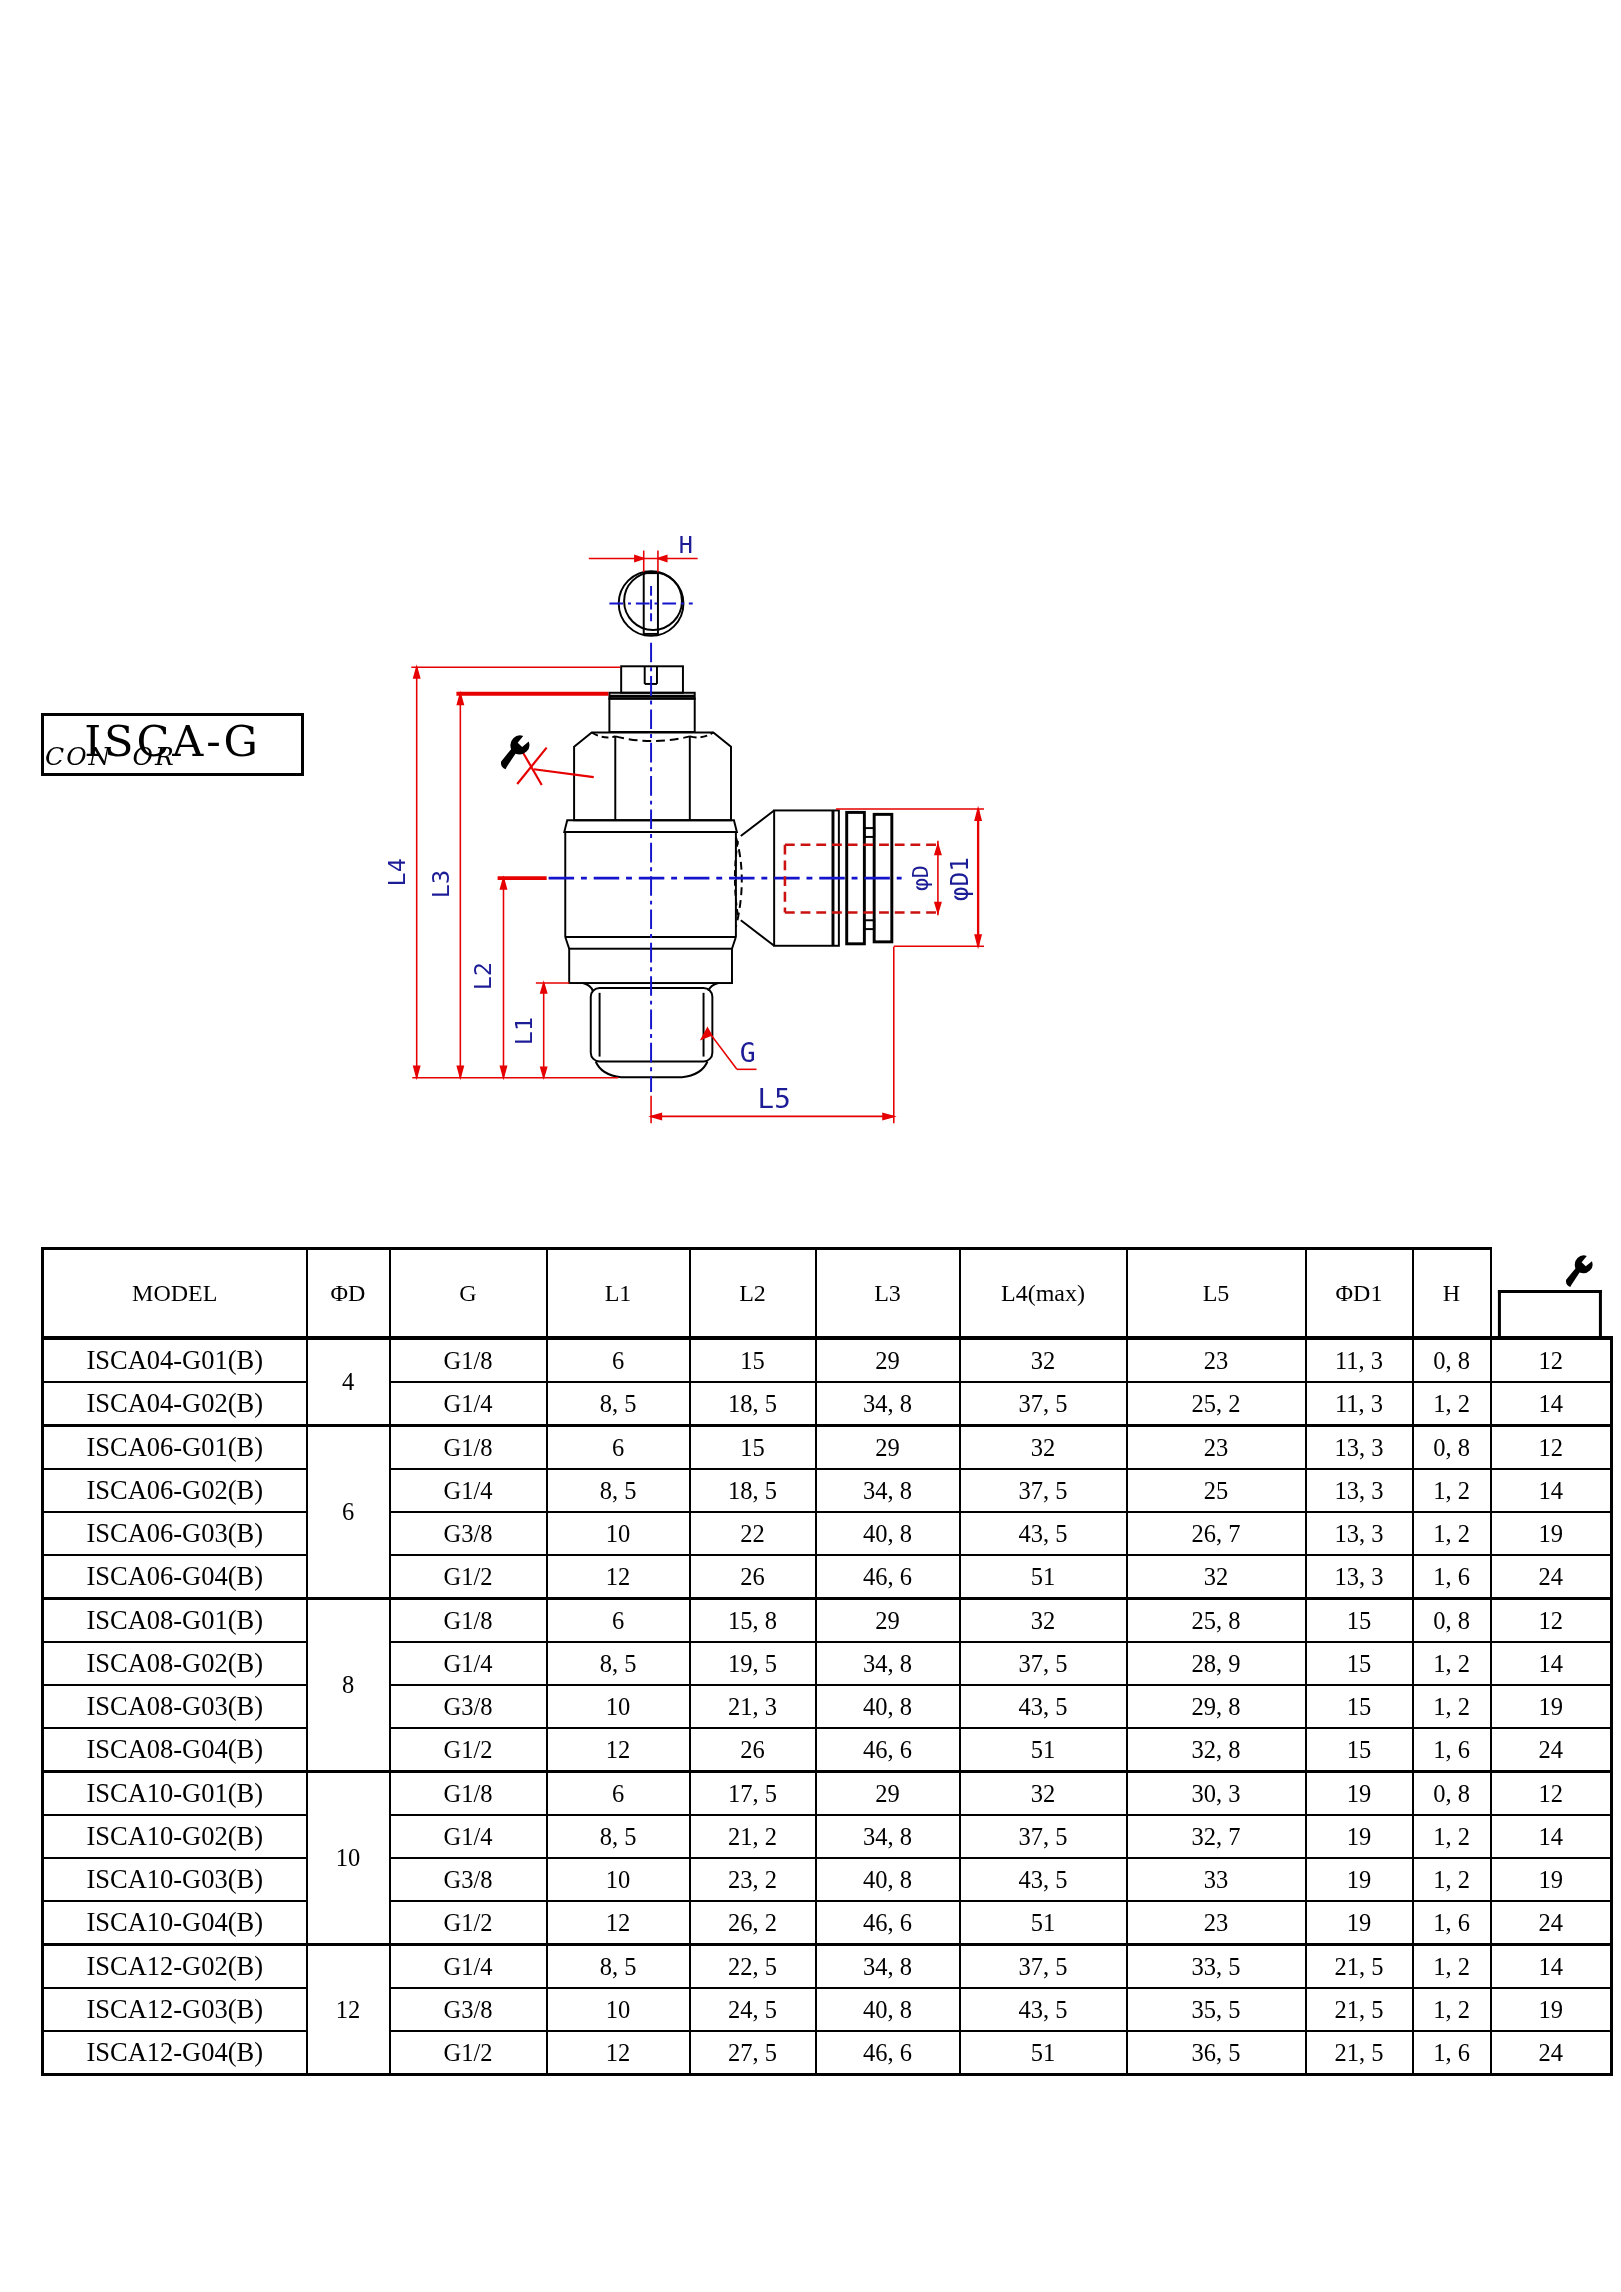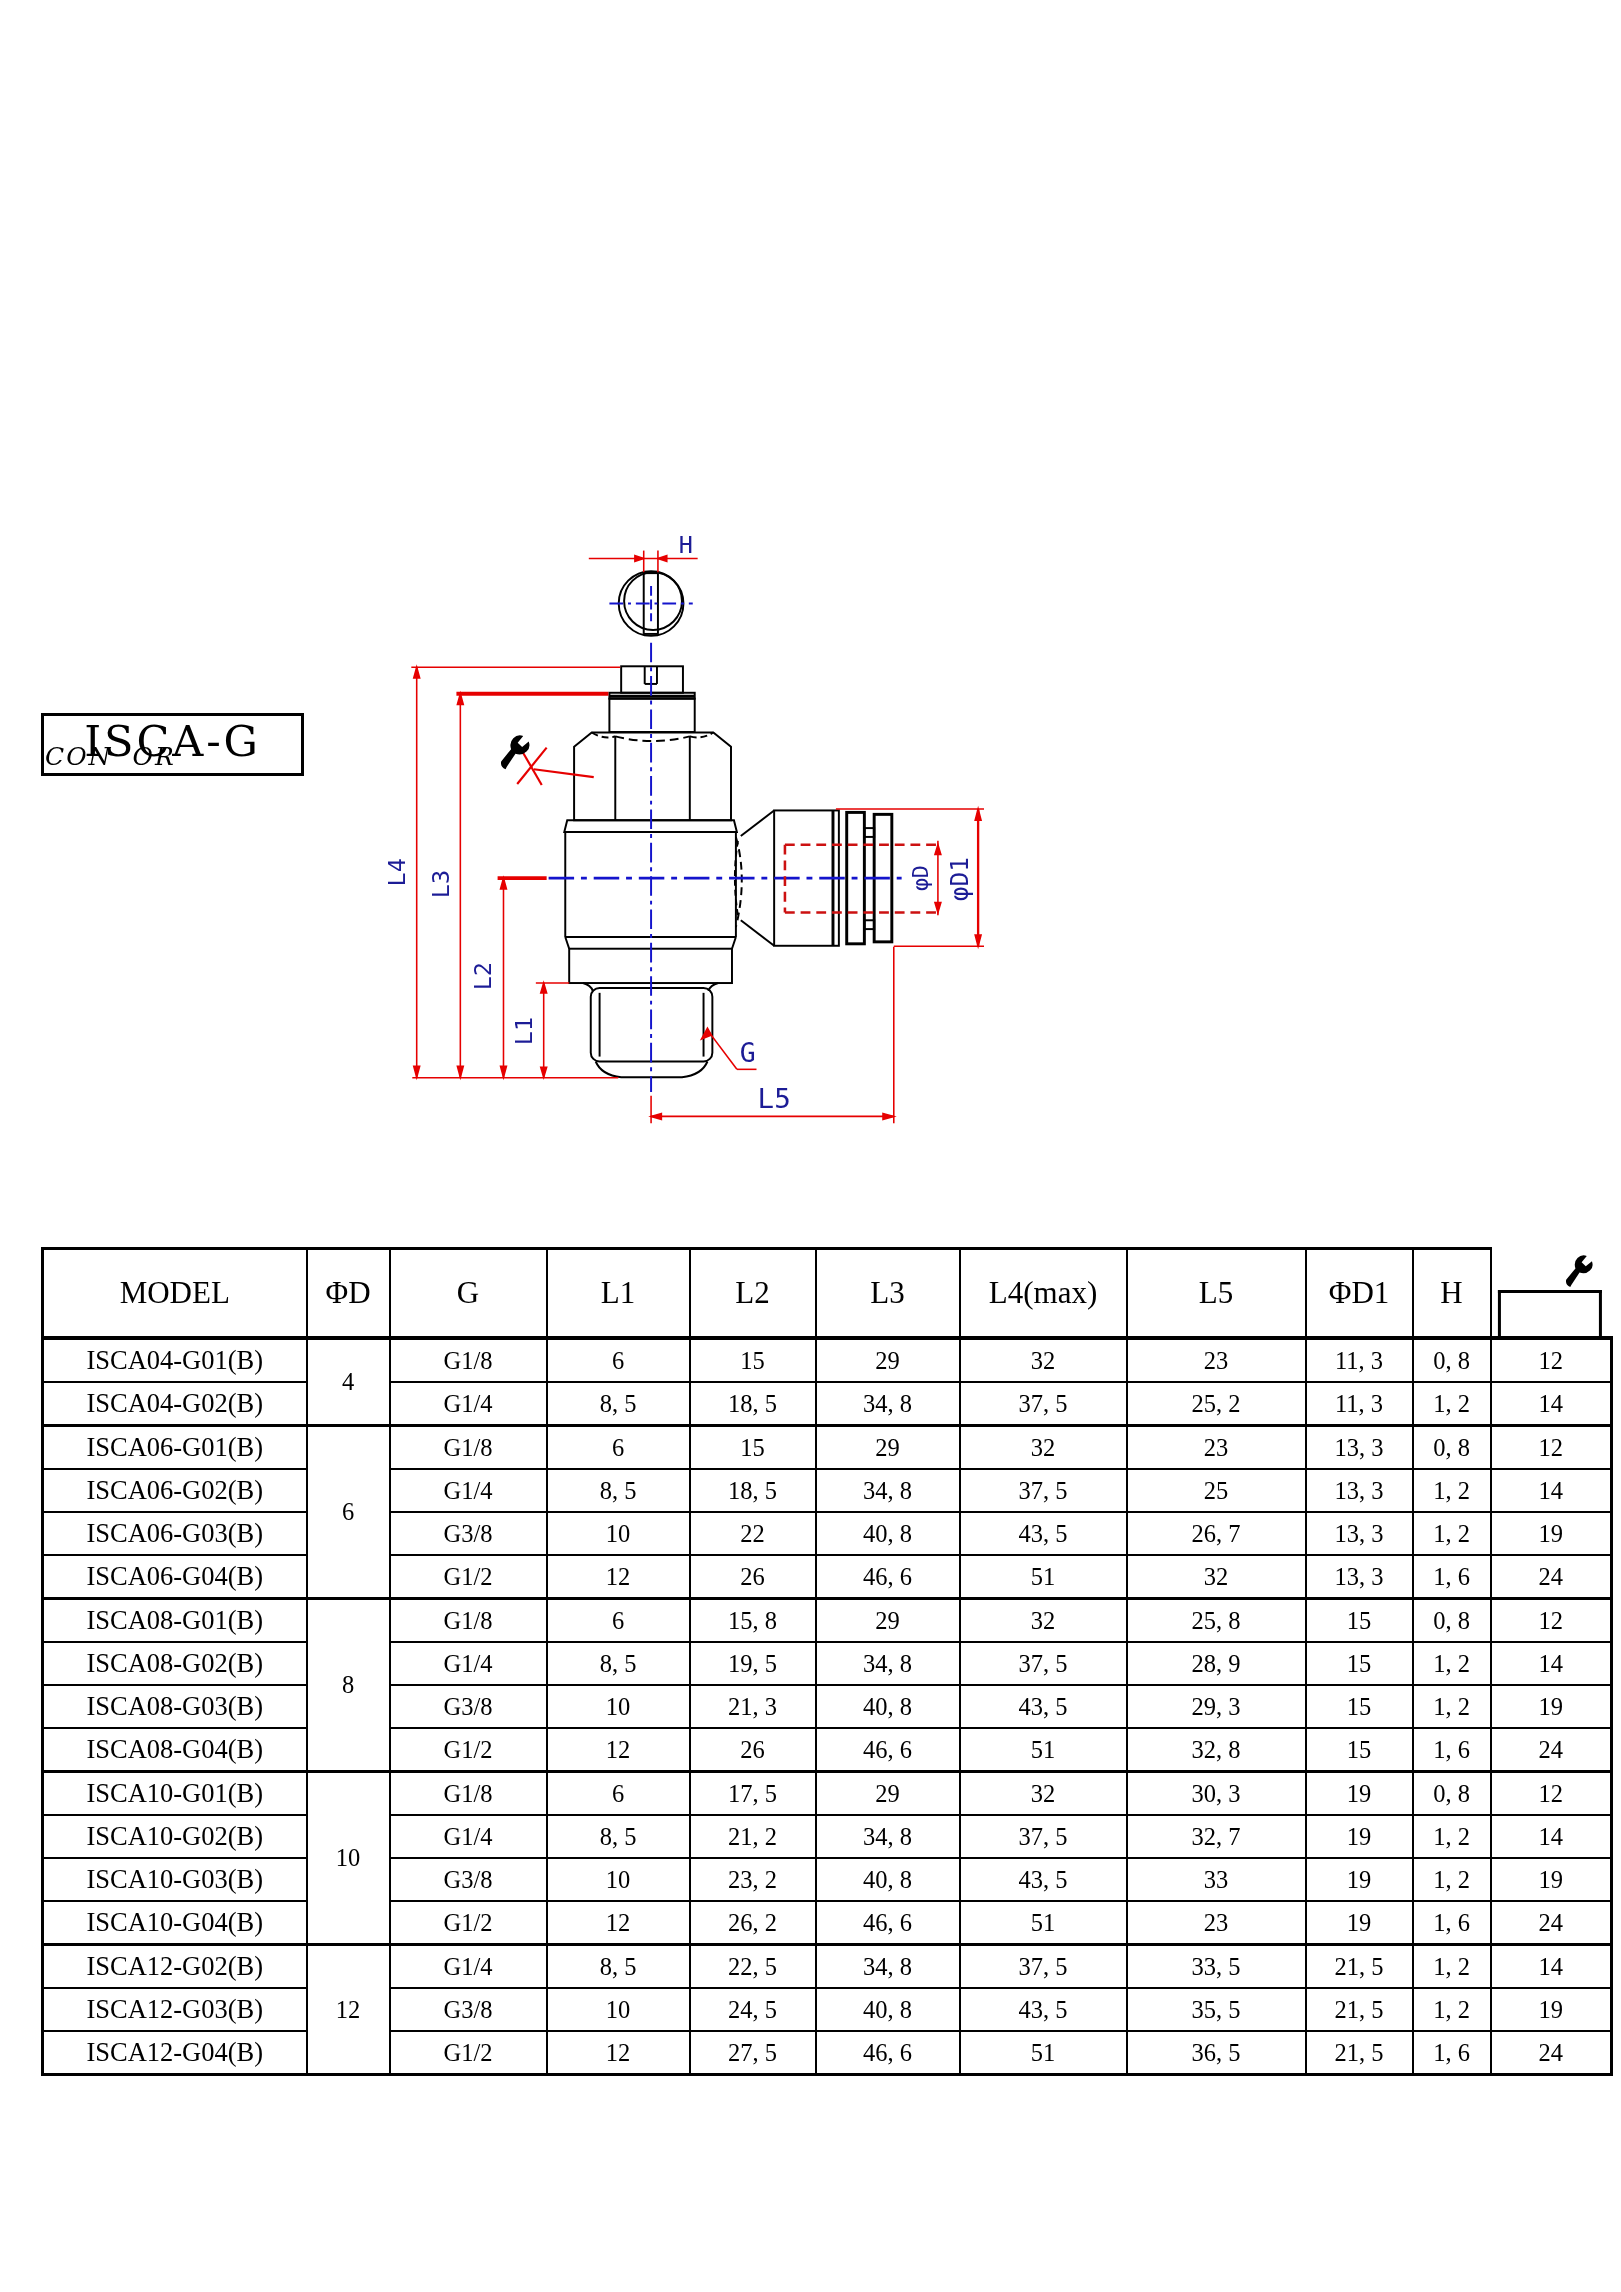--- a/index.html
+++ b/index.html
@@ -16,21 +16,21 @@
   
   .drawing{position:absolute;left:372px;top:529px;width:667px;height:608px;}
 
   
   .spec-table{position:absolute;left:41px;top:1247px;width:1569px;
               border-collapse:collapse;table-layout:fixed;
               font-family:"Liberation Serif", serif;}
   .spec-table td,.spec-table th{border:2px solid #000;text-align:center;vertical-align:middle;
               padding:0;overflow:hidden;white-space:nowrap;font-weight:normal;}
   .spec-table{border:3.9px solid #000;}
-  .spec-table thead th{height:86px;font-size:31px;border-bottom:4.9px solid #000;}
+  .spec-table thead th{height:86px;font-size:24px;border-bottom:4.9px solid #000;}
   .spec-table tbody td{height:41px;font-size:24.5px;}
   .spec-table td.model-cell{font-size:26.5px;margin-top:40px;}
   .spec-table tr.gsep td{border-top:3.9px solid #000;}
   .spec-table th.wrench-th{border-top-style:hidden;border-right-style:hidden;position:relative;}
   .wrench-box{position:absolute;left:50%;bottom:0;transform:translateX(-52%);
               width:98px;height:43px;border:3.9px solid #000;border-bottom:none;background:#fff;}
   .wrench-glyph{position:absolute;left:58%;bottom:47px;width:33px;height:35px;}
 </style>
 </head>
 <body>
@@ -317,21 +317,21 @@
           <td>1, 2</td>
           <td>14</td>
         </tr>
         <tr>
           <td class="model-cell">ISCA08-G03(B)</td>
           <td>G3/8</td>
           <td>10</td>
           <td>21, 3</td>
           <td>40, 8</td>
           <td>43, 5</td>
-          <td>29, 3</td>
+          <td>29, 8</td>
           <td>15</td>
           <td>1, 2</td>
           <td>19</td>
         </tr>
         <tr>
           <td class="model-cell">ISCA08-G04(B)</td>
           <td>G1/2</td>
           <td>12</td>
           <td>26</td>
           <td>46, 6</td>

